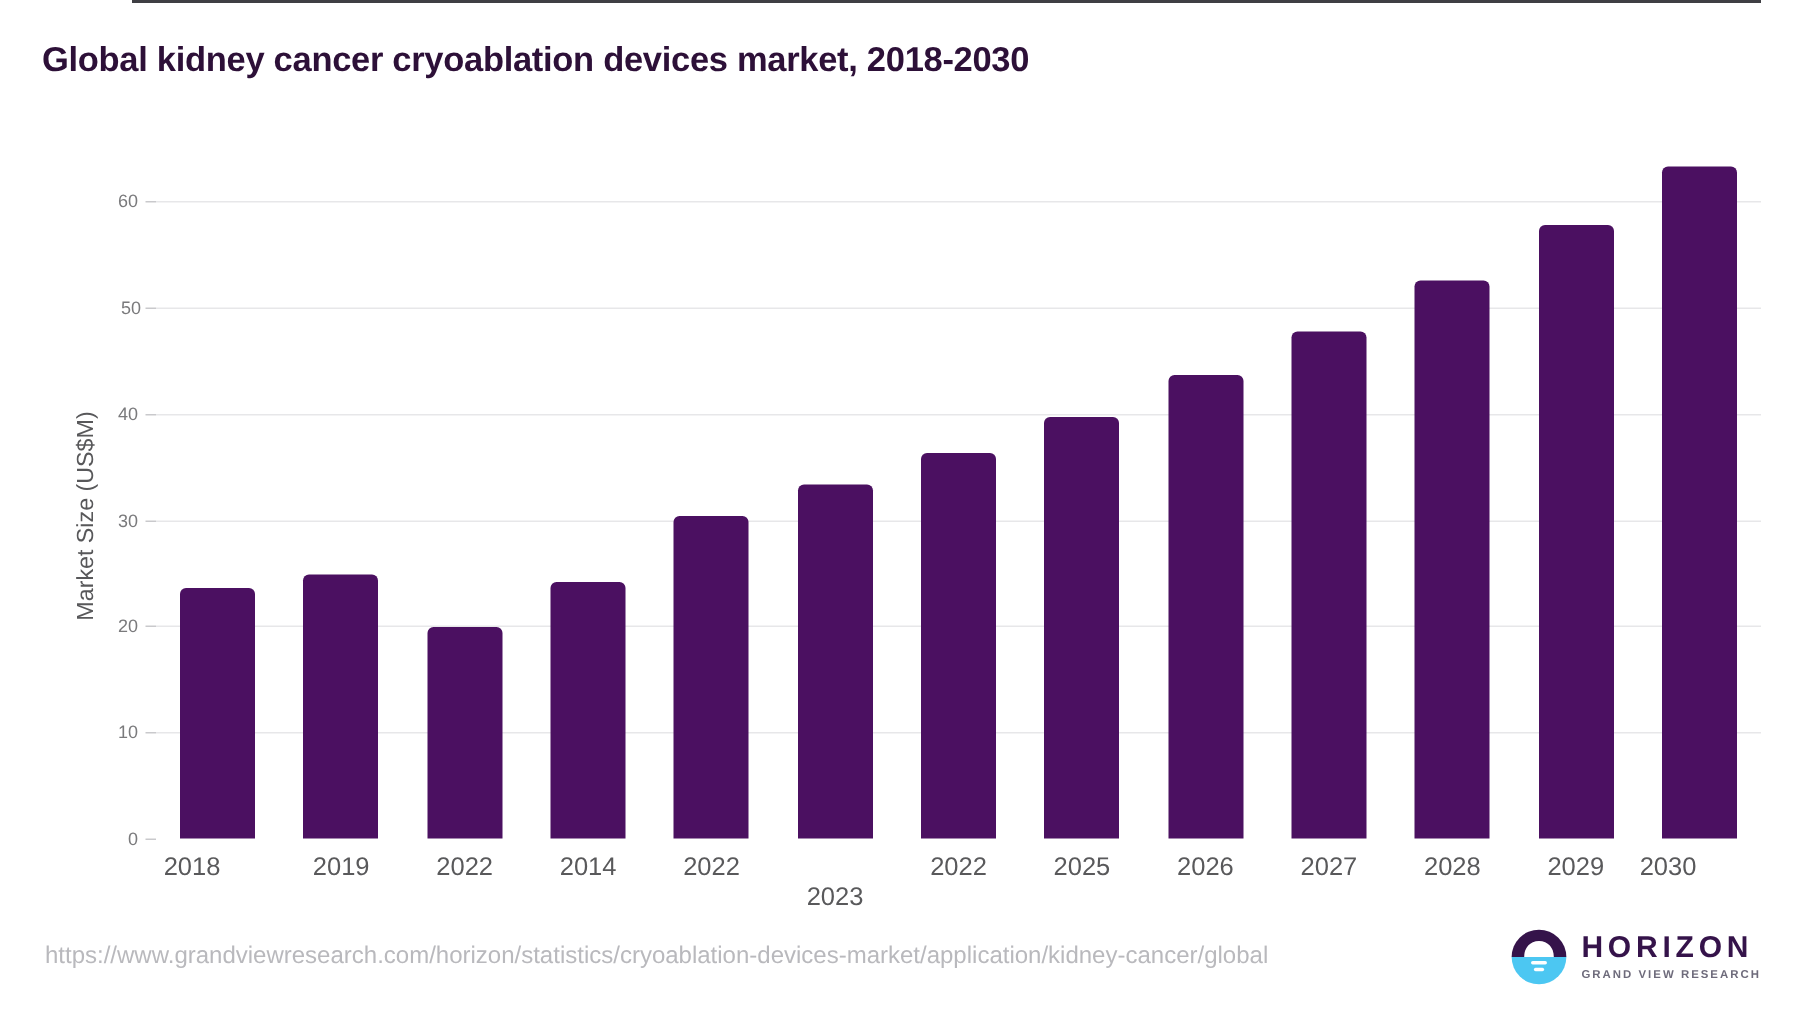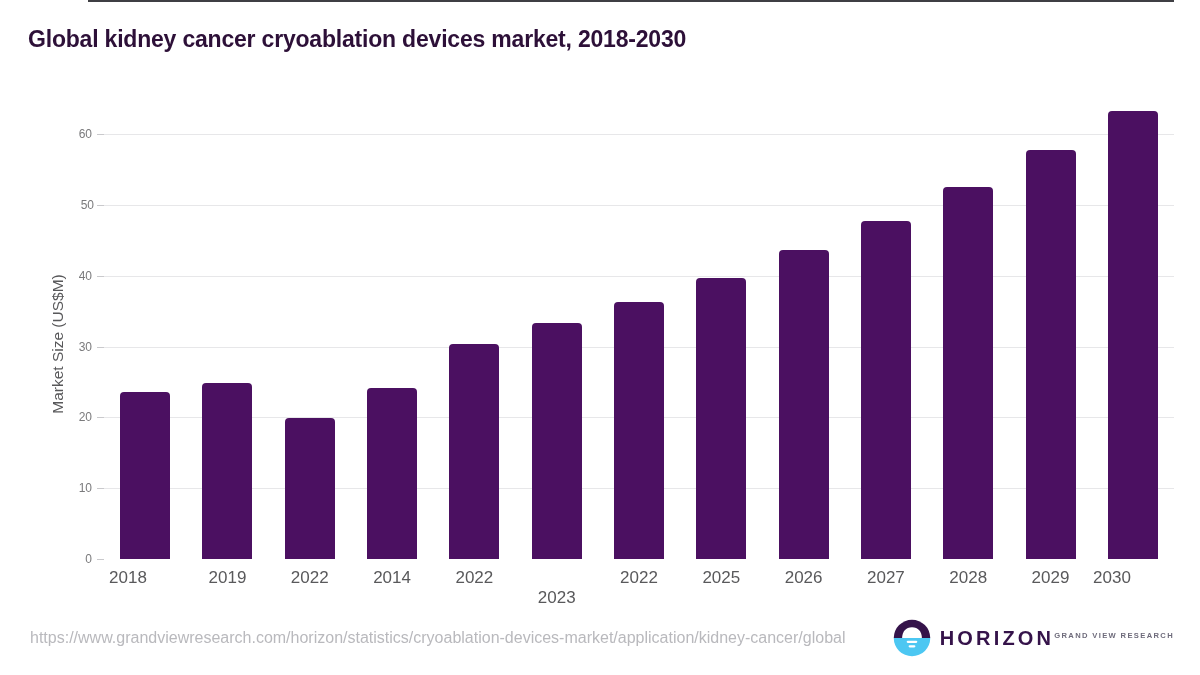--- a/index.html
+++ b/index.html
@@ -112,21 +112,21 @@
     align-items: center;
     gap: 9px;
   }
   #brand-mark {
     width: 38px;
     height: 38px;
     flex: 0 0 38px;
   }
   #brand-text {
     display: flex;
-    flex-direction: row;
+    flex-direction: column;
     justify-content: center;
     line-height: 1;
   }
   #brand-name {
     font-size: 20px;
     font-weight: bold;
     letter-spacing: 3.2px;
     color: #35134a;
   }
   #brand-tagline {

